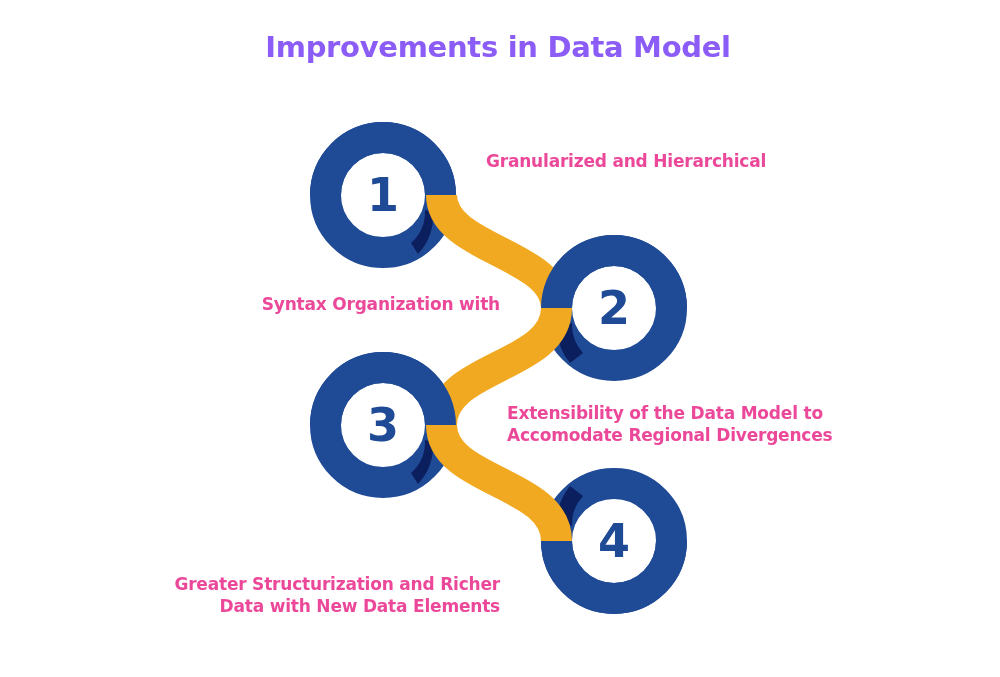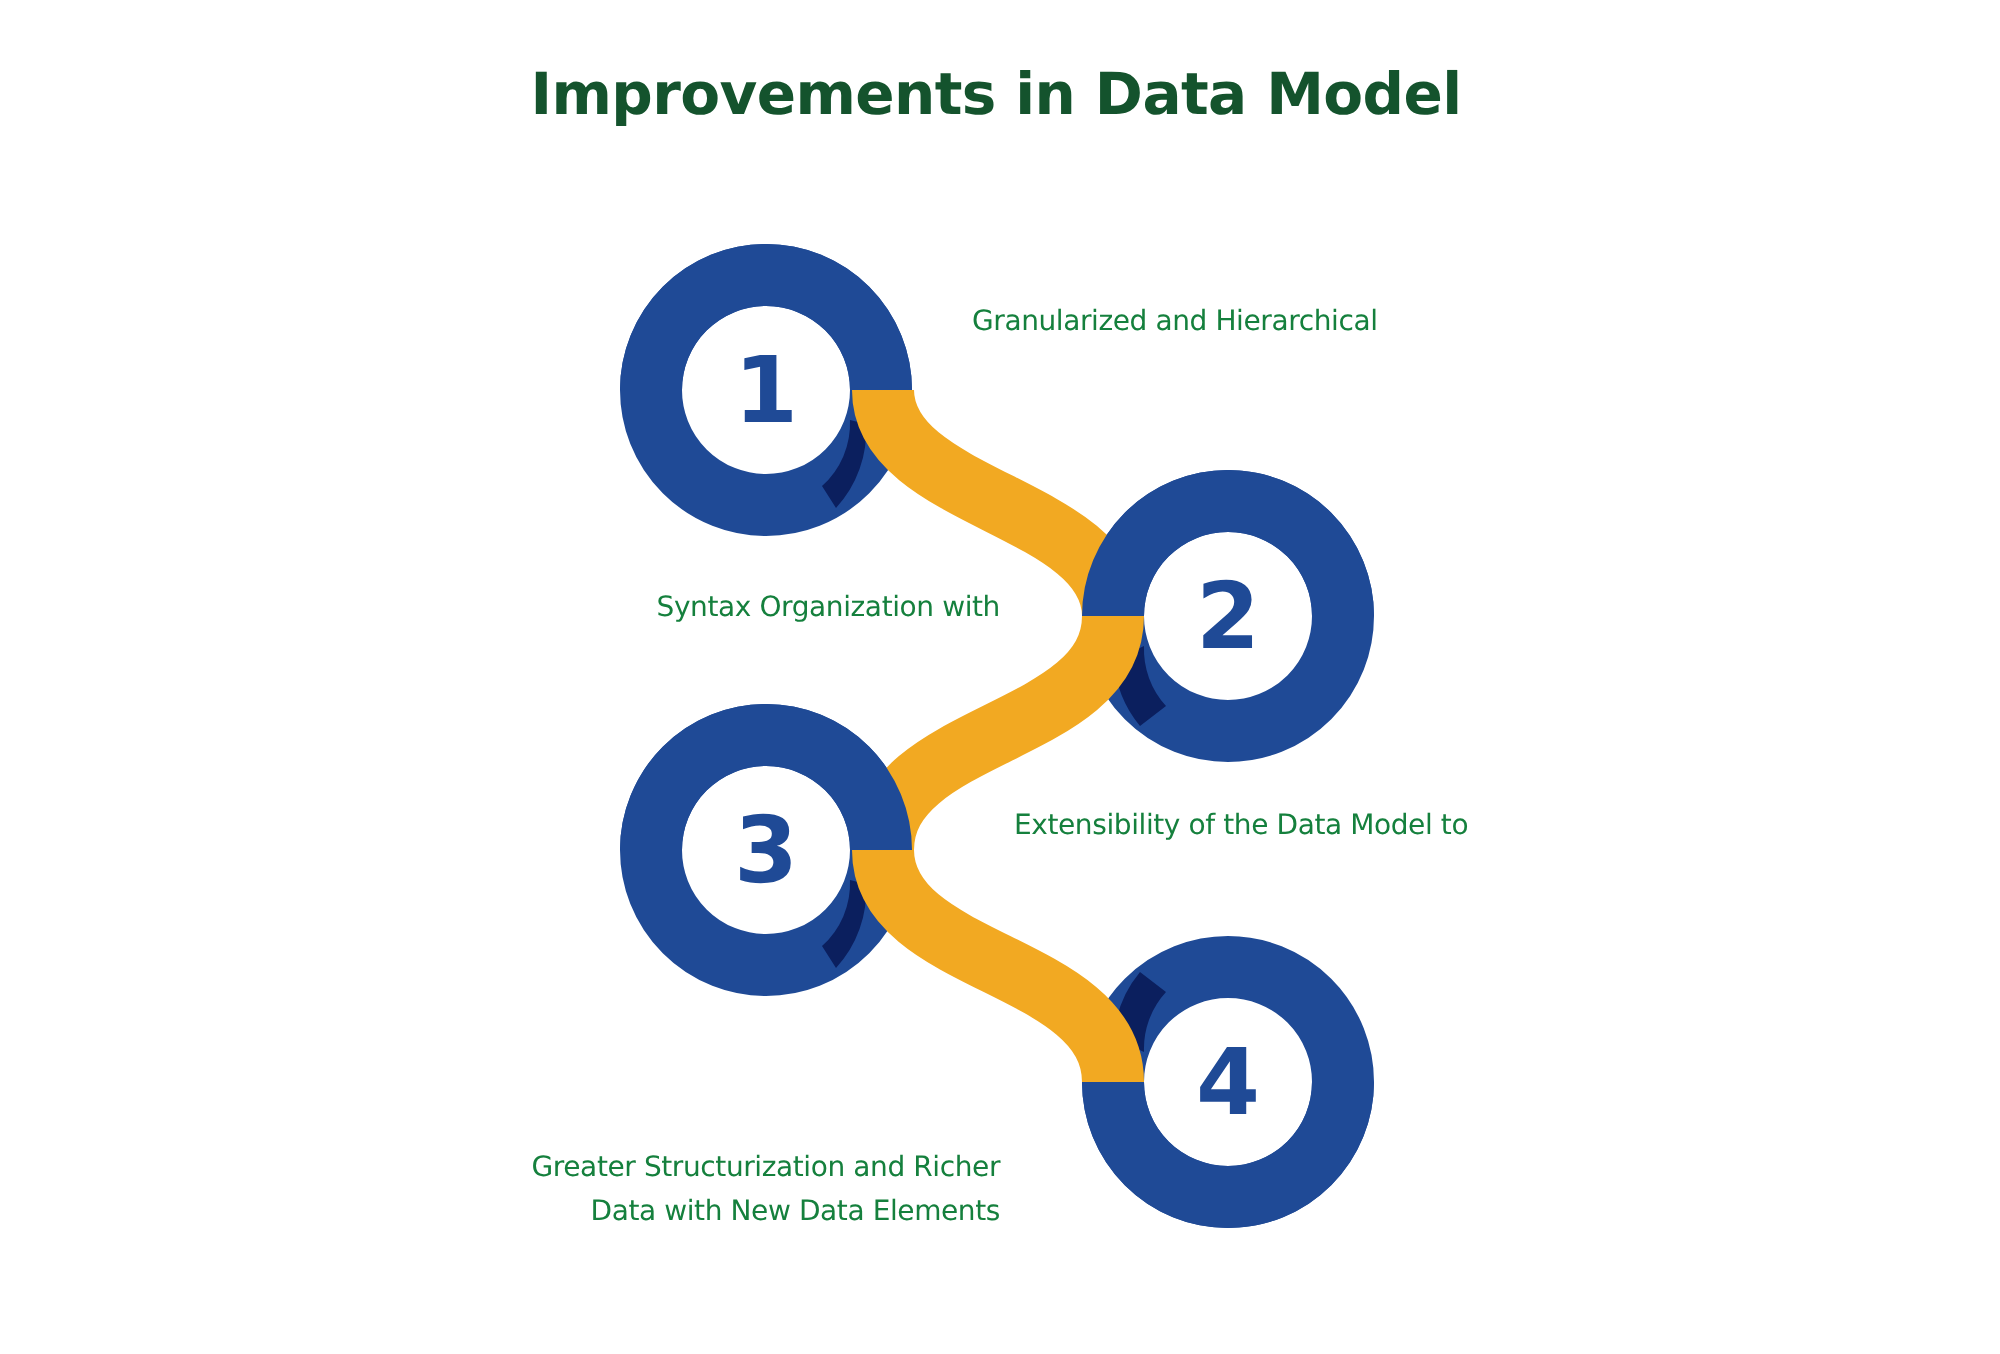--- a/index.html
+++ b/index.html
@@ -15,39 +15,39 @@
       font-family: "DejaVu Sans", "Liberation Sans", sans-serif;
     }
     .title {
       position: absolute;
       left: 0;
       top: 30px;
       width: 996px;
       text-align: center;
       font-size: 29px;
       font-weight: bold;
-      color: #14532d;
+      color: #8b5cf6;
       letter-spacing: -0.3px;
     }
     svg.diagram {
       position: absolute;
       left: 0;
       top: 0;
     }
     .num {
       font-family: "DejaVu Sans", "Liberation Sans", sans-serif;
       font-weight: bold;
       font-size: 46px;
     }
     .label {
       position: absolute;
-      font-size: 14px;
-      font-weight: normal;
+      font-size: 17px;
+      font-weight: bold;
       line-height: 22px;
-      color: #15803d;
+      color: #ec4899;
       white-space: nowrap;
       letter-spacing: -0.2px;
     }
     .label.right { text-align: left; }
     .label.left { text-align: right; }
     .label span { display: block; }
   </style>
 </head>
 <body>
 
@@ -95,18 +95,19 @@
 <div class="label right" style="left:486px; top:150px;">
   <span>Granularized and Hierarchical</span>
 </div>
 
 <div class="label left" style="right:500px; top:293px;">
   <span>Syntax Organization with</span>
 </div>
 
 <div class="label right" style="left:486px; top:402px;margin-left:21px;">
   <span>Extensibility of the Data Model to</span>
+  <span>Accomodate Regional Divergences</span>
 </div>
 
 <div class="label left" style="right:500px; top:531px;margin-top:42px;">
   <span>Greater Structurization and Richer</span>
   <span>Data with New Data Elements</span>
 </div>
 
 </body></html>

